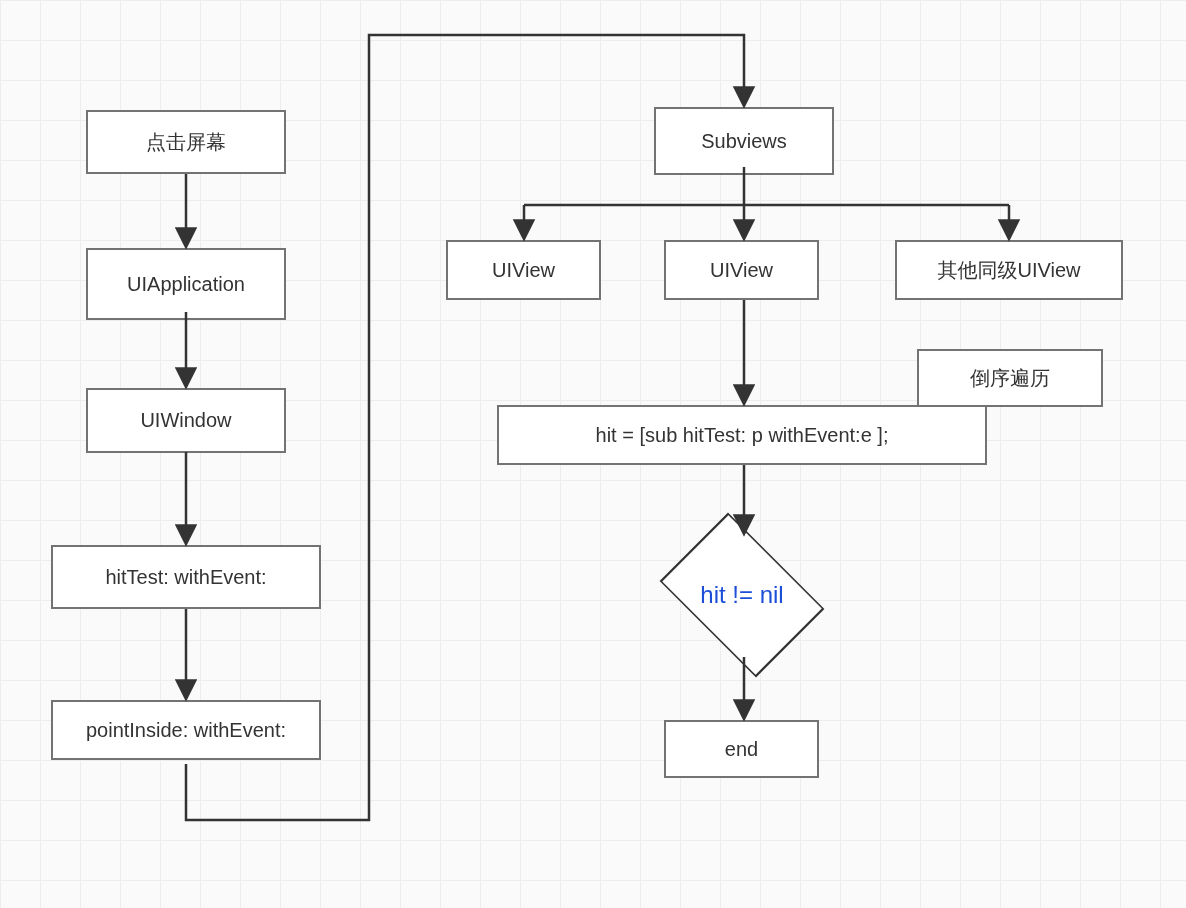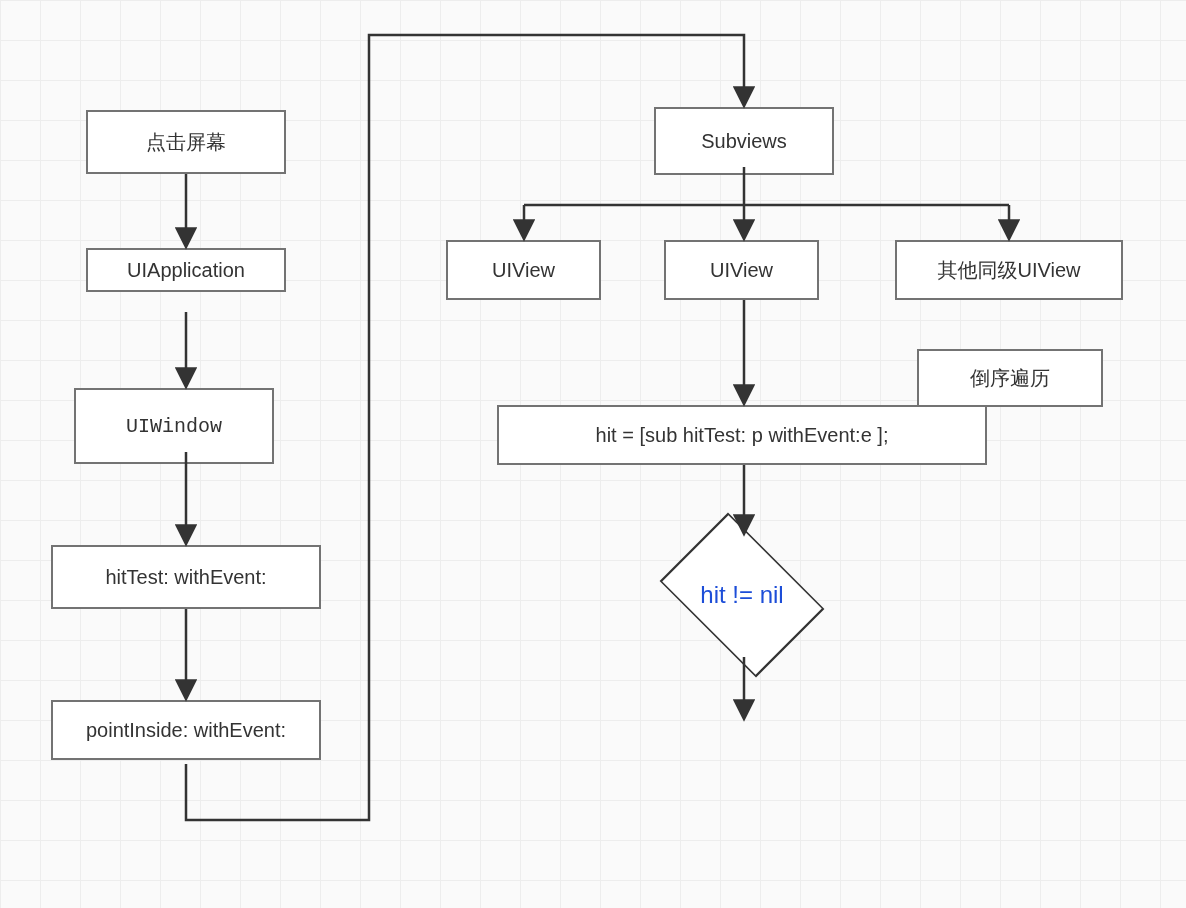--- a/index.html
+++ b/index.html
@@ -73,23 +73,23 @@
 </style>
 </head>
 <body>
 
 <div class="grid-bg"></div>
 
 <div class="canvas">
 
   <div class="node" style="left:86px; top:110px; width:200px; height:64px;">点击屏幕</div>
 
-  <div class="node" style="left:86px; top:248px; width:200px; height:44px;">UIApplication</div>
+  <div class="node" style="left:86px; top:248px; width:200px; height:72px;">UIApplication</div>
 
-  <div class="node" style="left:74px; top:388px; width:200px; height:76px;font-family:Liberation Mono, monospace;">UIWindow</div>
+  <div class="node" style="left:86px; top:388px; width:200px; height:65px;">UIWindow</div>
 
   <div class="node" style="left:51px; top:545px; width:270px; height:64px;">hitTest: withEvent:</div>
 
   <div class="node" style="left:51px; top:700px; width:270px; height:60px;">pointInside: withEvent:</div>
 
   <div class="node" style="left:654px; top:107px; width:180px; height:68px;">Subviews</div>
 
   <div class="node" style="left:446px; top:240px; width:155px; height:60px;">UIView</div>
 
   <div class="node" style="left:664px; top:240px; width:155px; height:60px;">UIView</div>
@@ -98,20 +98,21 @@
 
   <div class="node" style="left:917px; top:325px; width:186px; height:58px;margin-top:24px;">倒序遍历</div>
 
   <div class="node" style="left:497px; top:405px; width:490px; height:60px;">hit = [sub hitTest: p withEvent:e ];</div>
 
   <div class="diamond" style="left:657px; top:535px;">
     <div class="shape"></div>
     <div class="label">hit != nil</div>
   </div>
 
+  <div class="node" style="left:664px; top:720px; width:155px; height:58px;">end</div>
 
   <svg class="arrows" viewBox="0 0 1186 908">
     <defs>
       <marker id="arrow" viewBox="0 0 12 12" refX="10" refY="6" markerWidth="9" markerHeight="9" orient="auto-start-reverse">
         <path d="M 0 0 L 12 6 L 0 12 z" fill="#333"></path>
       </marker>
     </defs>
     <g stroke="#333" stroke-width="2.5" fill="none">
 
       <line x1="186" y1="174" x2="186" y2="246" marker-end="url(#arrow)"></line>

